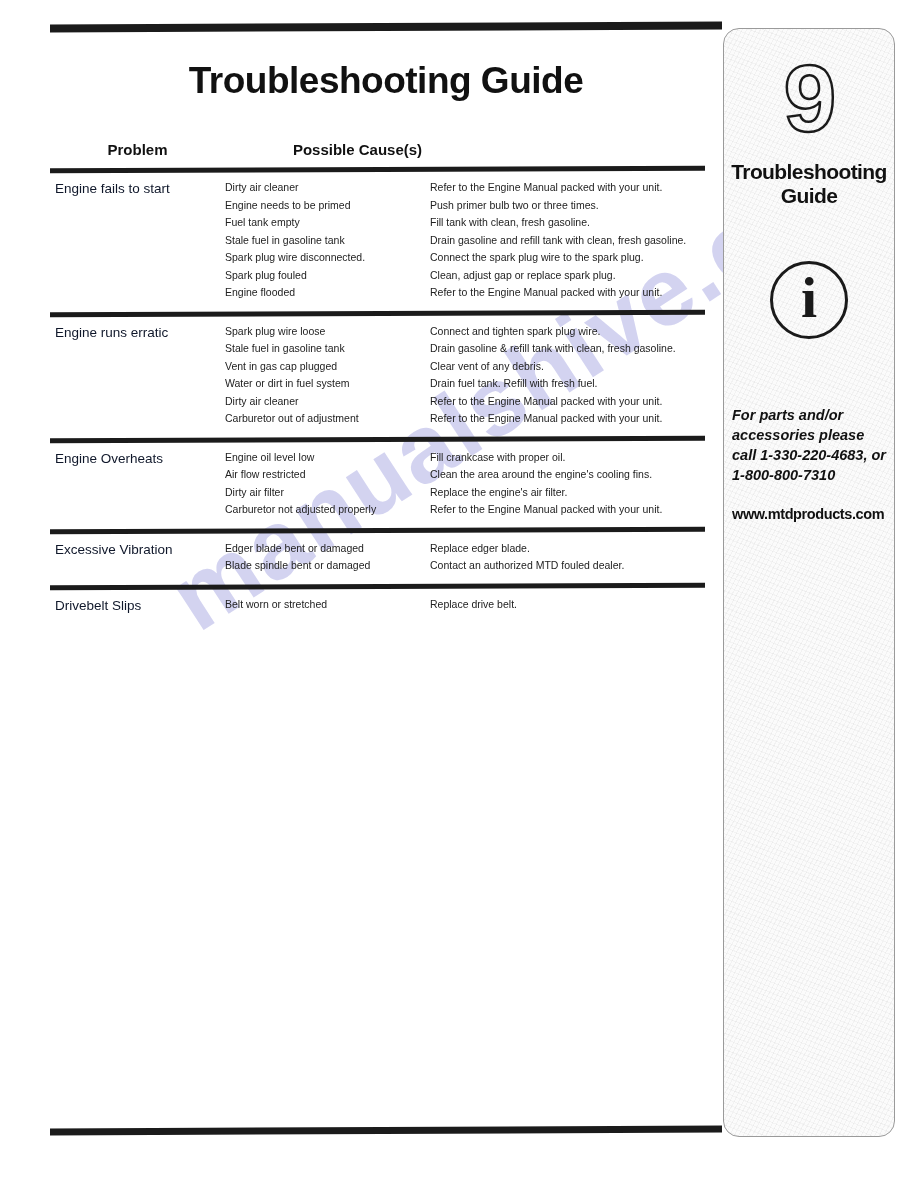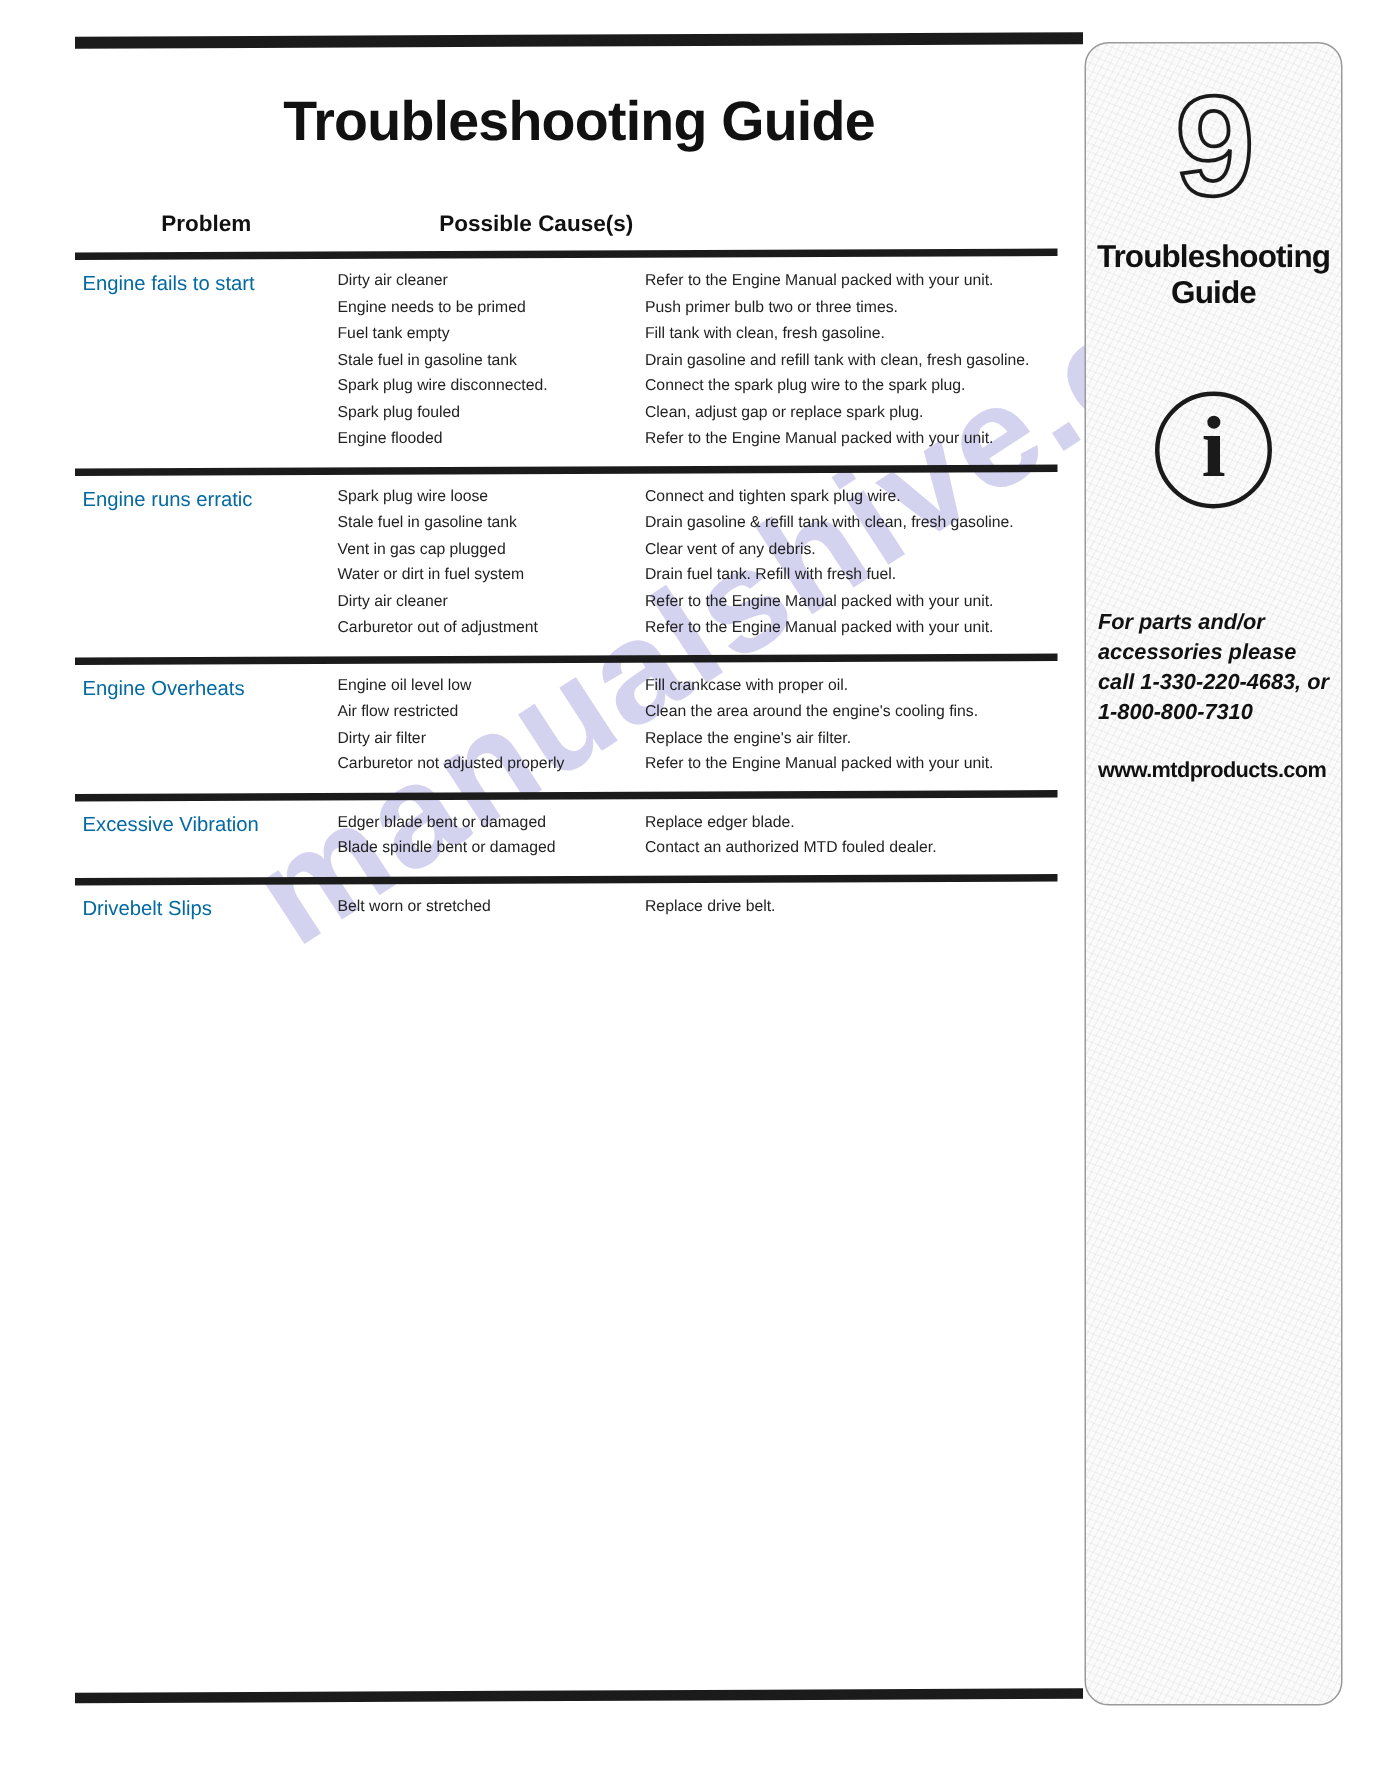--- a/index.html
+++ b/index.html
@@ -91,21 +91,21 @@
   }
 
   .section {
     display: flex;
     align-items: flex-start;
     padding-top: 7px;
     padding-bottom: 9px;
   }
   .problem-label {
     font-size: 13.5px;
-    color: #0369a1;
+    color: #0f172a;
     padding-top: 2px;
     padding-left: 5px;
   }
   .rows { flex: 1; }
   .row {
     display: flex;
     height: 17.5px;
     line-height: 17.5px;
   }
   .cause, .action {

